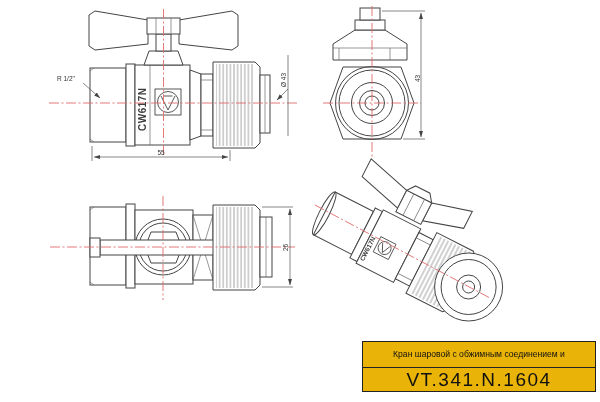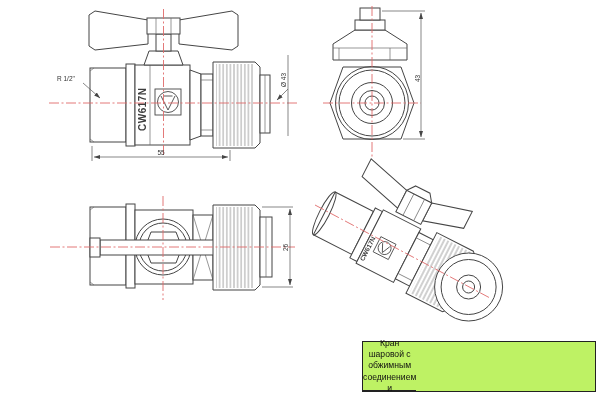--- a/index.html
+++ b/index.html
@@ -7,21 +7,21 @@
           font-family:"Liberation Sans",sans-serif;}
   .v{position:absolute;}
   .cl{stroke:#e06a6a;stroke-width:0.9;stroke-dasharray:10 2.5 2 2.5;fill:none;}
   .ol{stroke:#454545;stroke-width:1;fill:none;}
   .olw{stroke:#454545;stroke-width:1;fill:#ffffff;}
   .thin{stroke:#6a6a6a;stroke-width:0.7;fill:none;}
   .dim{stroke:#555555;stroke-width:0.7;fill:none;}
   .dimtxt{fill:#333333;font-size:6.5px;font-family:"Liberation Sans",sans-serif;}
   .mark{fill:#3c3c3c;font-family:"Liberation Sans",sans-serif;font-weight:bold;}
   .tblock{position:absolute;left:362px;top:341px;width:234px;height:51px;border:1.4px solid #222;
-          box-sizing:border-box;display:flex;flex-direction:row;background:#bef264;}
+          box-sizing:border-box;display:flex;flex-direction:column;background:#eab308;}
   .tblock .name{flex:0 0 25px;border-bottom:1.4px solid #222;display:flex;flex-direction:column;
           justify-content:center;text-align:center;font-size:8.6px;line-height:1.3;color:#111;}
   .tblock .code{flex:1;display:flex;align-items:center;justify-content:center;font-size:19px;
           letter-spacing:1.5px;color:#111;}
 </style>
 </head>
 <body>
 
 <div class="canvas">
 
@@ -202,15 +202,16 @@
       <circle class="ol" cx="168.6" cy="139" r="12"></circle>
       <circle class="ol" cx="168.6" cy="139" r="6"></circle>
     </g>
     <path class="cl" d="M15,57 L190,150"></path>
   </svg>
 
   <div class="tblock">
     <div class="name">
       <div>Кран шаровой с обжимным соединением и</div>
     </div>
+    <div class="code">VT.341.N.1604</div>
   </div>
 
 </div>
 
 </body></html>

